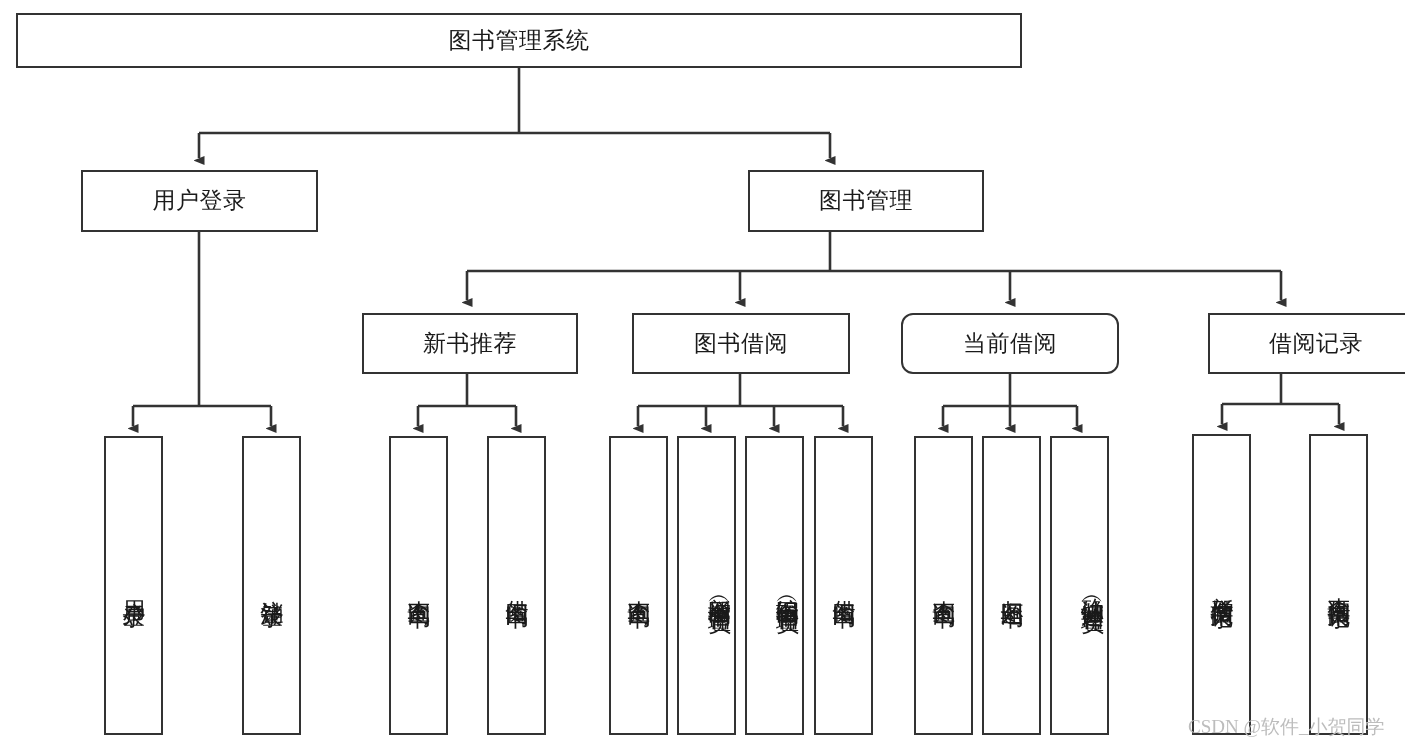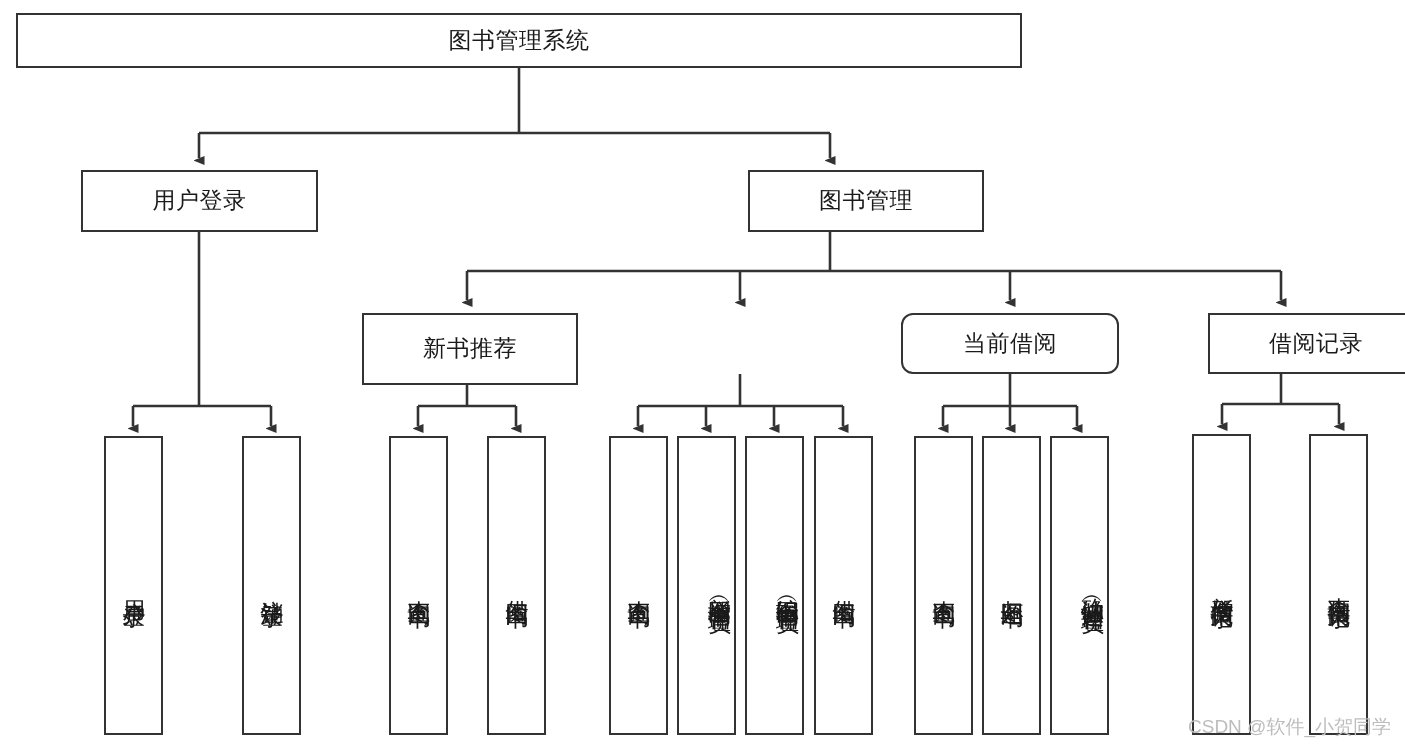--- a/index.html
+++ b/index.html
@@ -57,21 +57,21 @@
     height: 747px;
     pointer-events: none;
   }
   .watermark {
     position: absolute;
     left: 1188px;
     top: 714px;
     font-size: 19px;
     color: #bdbdbd;
     white-space: nowrap;
-    font-family: Liberation Sans, sans-serif;
+    font-family: Liberation Serif, serif;
   }
 </style>
 </head>
 <body>
 
 <div id="canvas">
 
   <svg class="links" viewBox="0 0 1405 747">
     <defs>
       <marker id="arrow" markerWidth="9" markerHeight="11" refX="2" refY="5.5" orient="auto" markerUnits="userSpaceOnUse">
@@ -126,22 +126,25 @@
     <span>图书管理系统</span>
   </div>
 
   <div class="node h" style="left:81px; top:170px; width:237px; height:62px;">
     <span>用户登录</span>
   </div>
   <div class="node h" style="left:712px; top:170px; width:236px; height:62px;margin-left:36px;">
     <span>图书管理</span>
   </div>
 
-  <div class="node h" style="left:362px; top:313px; width:216px; height:72px;">
+  <div class="node h" style="left:362px; top:313px; width:216px; height:61px;">
     <span>新书推荐</span>
+  </div>
+  <div class="node h" style="left:632px; top:313px; width:218px; height:61px;">
+    <span>图书借阅</span>
   </div>
   <div class="node h" style="left:901px; top:313px; width:218px; height:61px;border-radius:12px;">
     <span>当前借阅</span>
   </div>
   <div class="node h" style="left:1172px; top:313px; width:216px; height:61px;margin-left:36px;">
     <span>借阅记录</span>
   </div>
 
   <div class="node v mid" style="left:104px; top:436px; width:59px; height:299px;">
     <span>用户登录</span>

